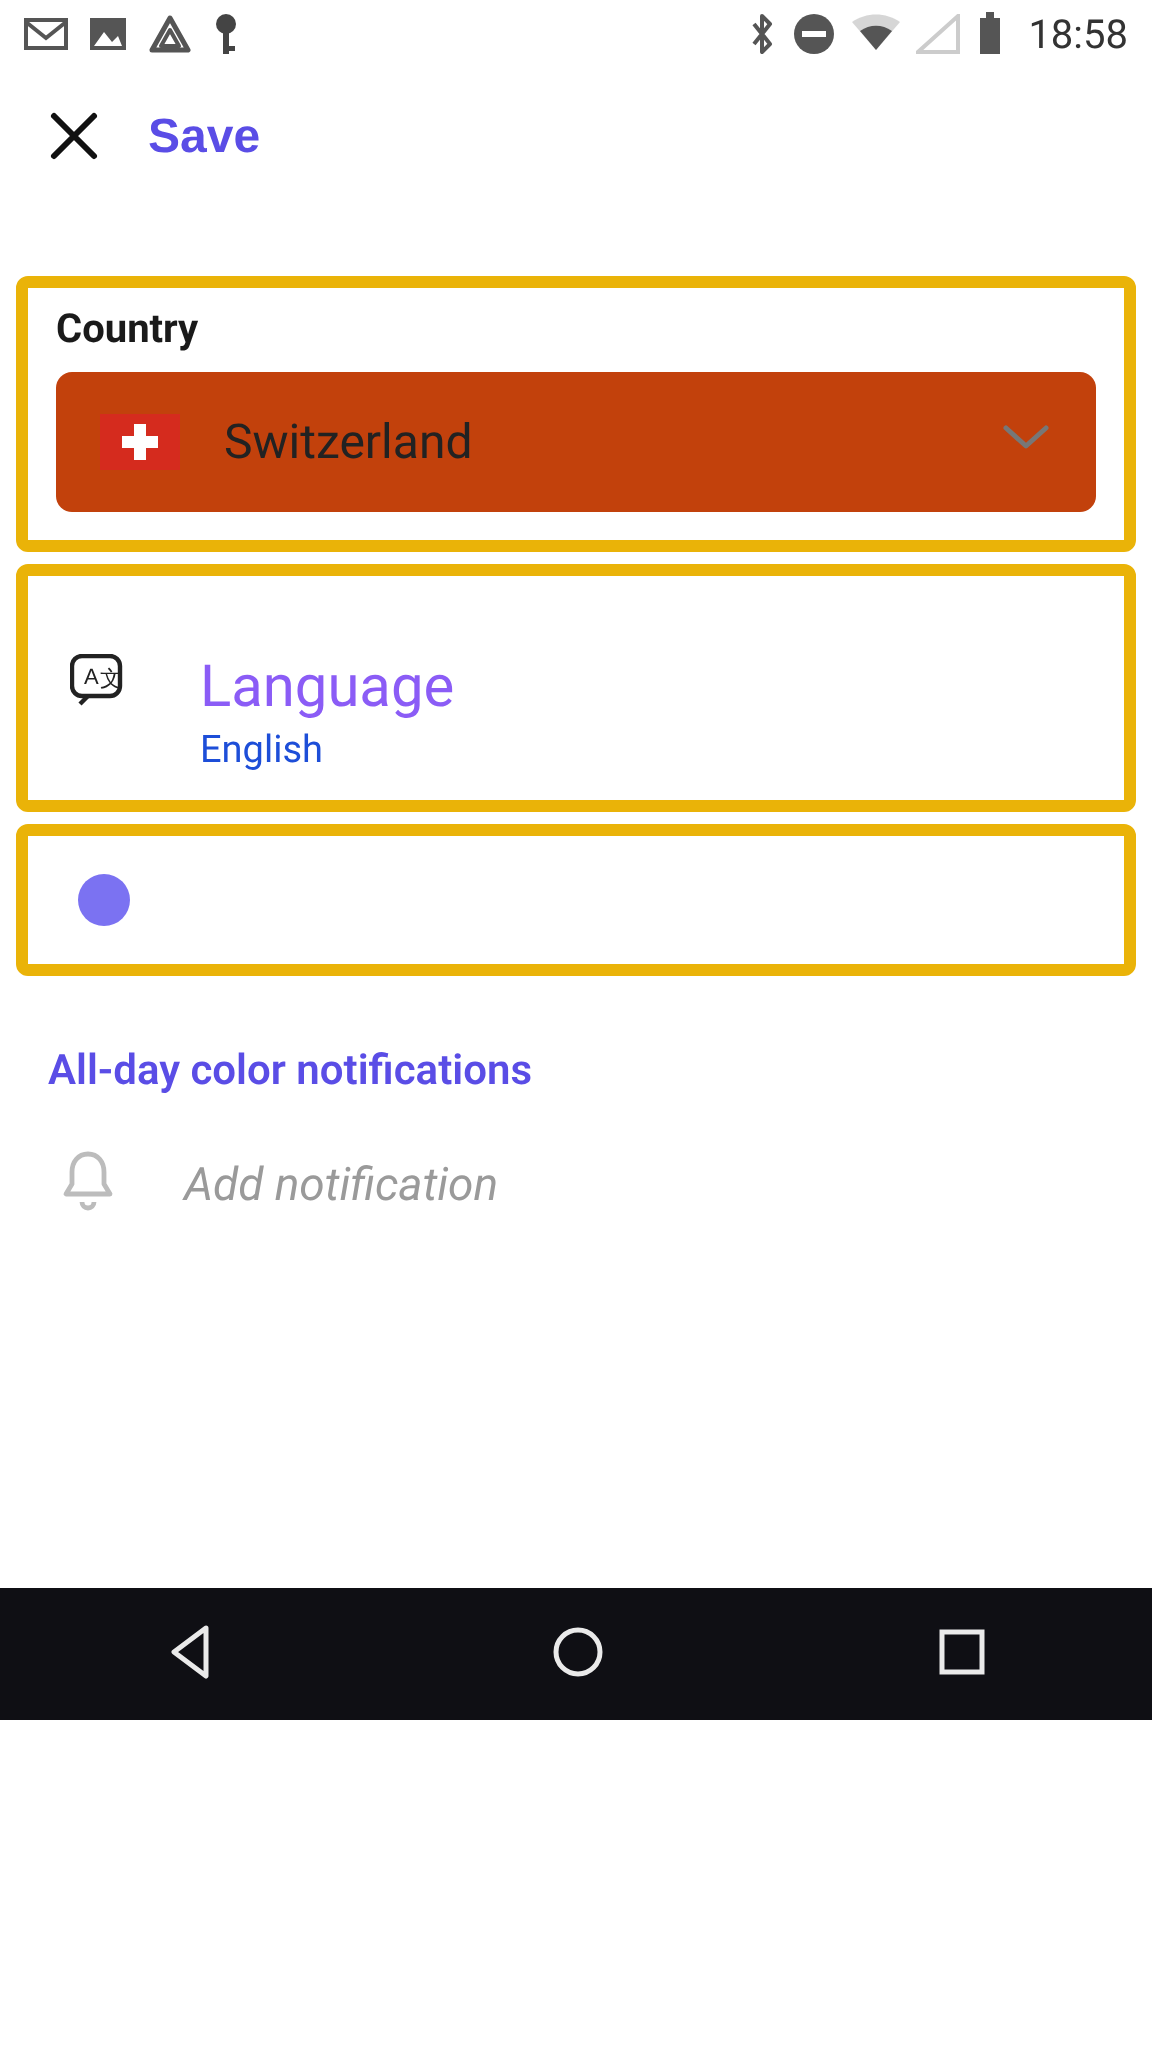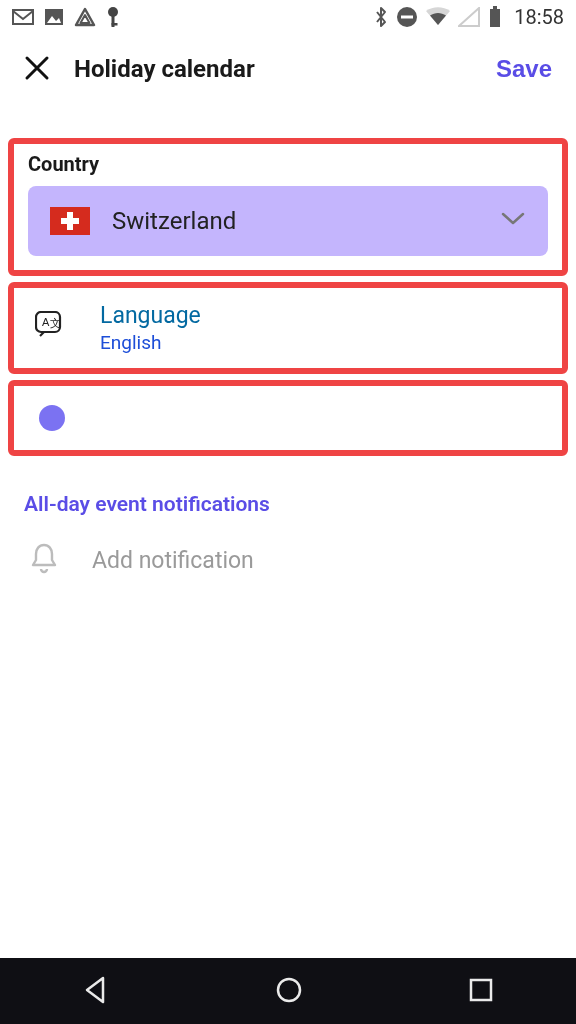--- a/index.html
+++ b/index.html
@@ -1,46 +1,46 @@
 <!DOCTYPE html>
 <html><head>
 <meta charset="utf-8">
 <style>
   * { box-sizing: border-box; margin: 0; padding: 0; }
   html, body { width: 576px; height: 1024px; font-family: -apple-system, Roboto, "Helvetica Neue", Arial, sans-serif; background: #fff; color: #1a1a1a; overflow: hidden; }
-  .screen { position: relative; width: 576px; height: 1024px; background: #fff; }
+  .screen { position: relative; width: 576px; height: 860px; background: #fff; }
   
   .status-bar { height: 34px; display: flex; align-items: center; justify-content: space-between; padding: 0 12px; color: #555; }
   .status-left, .status-right { display: flex; align-items: center; gap: 10px; }
   .status-right { gap: 8px; }
   .status-bar svg { display: block; }
   .clock { font-size: 20px; color: #333; margin-left: 4px; }
   
   .app-bar { height: 70px; display: flex; align-items: center; padding: 0 24px; gap: 24px; }
   .app-title { font-size: 24px; font-weight: 700; flex: 1; }
   .save-btn { font-size: 24px; font-weight: 600; color: #5a4de6; background: none; border: none; cursor: pointer; }
   .close-btn { background: none; border: none; cursor: pointer; padding: 0; }
   
   .content { padding-top: 28px; }
-  .hl-block { border: 6px solid #ef4444; border-radius: 6px; margin: 6px 8px; background: #fff; }
+  .hl-block { border: 6px solid #eab308; border-radius: 6px; margin: 6px 8px; background: #fff; }
   .country-block { padding: 8px 14px 14px 14px; }
   .country-label { font-size: 20px; font-weight: 700; margin-bottom: 10px; }
-  .dropdown { background: #c4b5fd; border-radius: 8px; height: 70px; display: flex; align-items: center; padding: 0 22px; gap: 22px; cursor: pointer; }
+  .dropdown { background: #c2410c; border-radius: 8px; height: 70px; display: flex; align-items: center; padding: 0 22px; gap: 22px; cursor: pointer; }
   .flag { width: 40px; height: 28px; background: #d52b1e; position: relative; flex-shrink: 0; }
   .flag::before, .flag::after { content: ""; position: absolute; background: #fff; }
   .flag::before { left: 17px; top: 5px; width: 6px; height: 18px; }
   .flag::after  { left: 11px; top: 11px; width: 18px; height: 6px; }
   .dropdown-text { font-size: 24px; flex: 1; color: #222; }
   .row { display: flex; align-items: center; padding: 14px 18px; gap: 28px; min-height: 64px; cursor: pointer; }
   .row .icon-slot { width: 40px; display: flex; justify-content: center; }
-  .row-title { font-size: 23px; color: #0369a1; }
+  .row-title { font-size: 29px; color: #8b5cf6; margin-top: 25px; }
   .row-sub { font-size: 19px; color: #1d4ed8; margin-top: 2px; }
   .color-dot { width: 26px; height: 26px; border-radius: 50%; background: #7b72f2; }
   .section-heading { color: #5a4de6; font-size: 21px; font-weight: 600; padding: 30px 24px 12px 24px; }
-  .add-row { display: flex; align-items: center; gap: 28px; padding: 14px 24px; color: #999; cursor: pointer; }
+  .add-row { display: flex; align-items: center; gap: 28px; padding: 14px 24px; color: #999; cursor: pointer; font-style: italic; }
   .add-row .icon-slot { width: 40px; display: flex; justify-content: center; }
   .add-row-text { font-size: 23px; color: #9a9a9a; }
   
   .nav-bar { position: absolute; left: 0; right: 0; bottom: 0; height: 66px; background: #0f0f14; display: flex; align-items: center; justify-content: space-around; }
   .nav-bar button { background: none; border: none; cursor: pointer; padding: 10px 30px; }
 </style>
 </head>
 <body>
 
 <div class="screen">
@@ -108,21 +108,20 @@
   </div>
 
   <div class="app-bar">
     <button class="close-btn">
       <span>
         <svg width="26" height="26" viewBox="0 0 26 26">
             <path d="M3 3l20 20M23 3L3 23" stroke="#111" stroke-width="3" stroke-linecap="round"></path>
           </svg>
       </span>
     </button>
-    <div class="app-title">Holiday calendar</div>
     <button class="save-btn">Save</button>
   </div>
 
   <div class="content">
 
     <div class="hl-block country-block">
       <div class="country-label">Country</div>
       <div class="dropdown">
         <div class="flag"></div>
         <div class="dropdown-text">Switzerland</div>
@@ -154,21 +153,21 @@
     </div>
 
     <div class="hl-block">
       <div class="row">
         <div class="icon-slot">
           <div class="color-dot"></div>
         </div>
       </div>
     </div>
 
-    <div class="section-heading">All-day event notifications</div>
+    <div class="section-heading">All-day color notifications</div>
     <div class="add-row">
       <div class="icon-slot">
         <span>
           <svg width="30" height="32" viewBox="0 0 30 32">
               <path d="M15 3c-5 0-8 4-8 9v6l-3 5h22l-3-5v-6c0-5-3-9-8-9z" fill="none" stroke="#bcbcbc" stroke-width="2.4" stroke-linejoin="round"></path>
               <path d="M12 27a3 3 0 0 0 6 0" fill="none" stroke="#bcbcbc" stroke-width="2.4"></path>
             </svg>
         </span>
       </div>
       <div class="add-row-text">Add notification</div>

